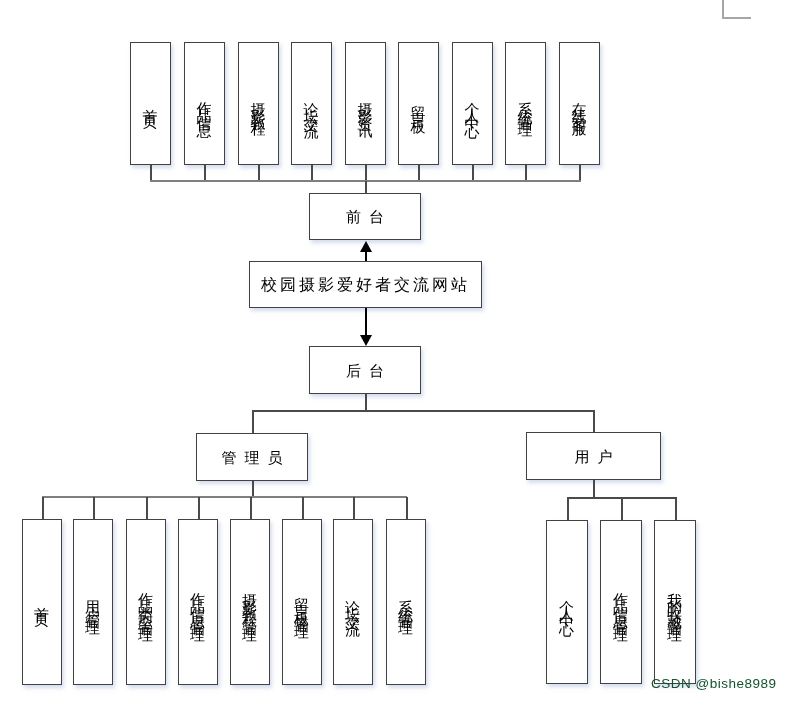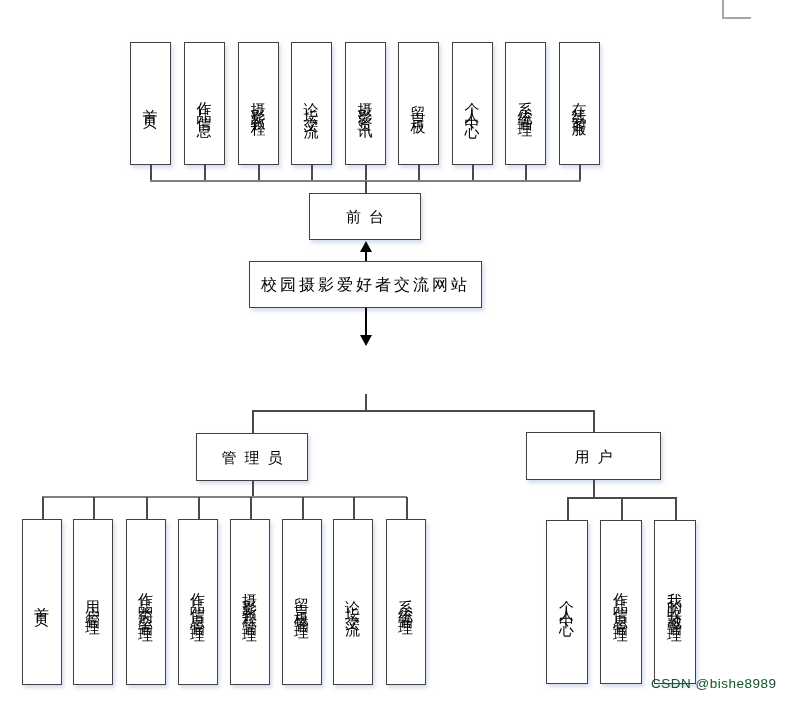--- a/index.html
+++ b/index.html
@@ -64,20 +64,21 @@
   <div class="box hlabel" style="left:309px;top:193px;width:112px;height:47px;">前台</div>
 
   <div class="arrow-head arrow-up" style="left:360px;top:241px;"></div>
   <div class="arrow-shaft" style="left:365px;top:250px;height:12px;"></div>
 
   <div class="box root-label" style="left:249px;top:261px;width:233px;height:47px;">校园摄影爱好者交流网站</div>
 
   <div class="arrow-shaft" style="left:365px;top:308px;height:28px;"></div>
   <div class="arrow-head arrow-down" style="left:360px;top:335px;"></div>
 
+  <div class="box hlabel" style="left:309px;top:346px;width:112px;height:48px;">后台</div>
 
   <div class="vline" style="left:365px;top:394px;width:2px;height:17px;"></div>
   <div class="hline" style="left:252px;top:410px;width:342px;height:1.5px;"></div>
   <div class="vline" style="left:252px;top:410px;width:1.5px;height:23px;"></div>
   <div class="vline" style="left:593px;top:410px;width:1.5px;height:22px;"></div>
 
   <div class="box hlabel" style="left:526px;top:432px;width:135px;height:48px;">用户</div>
   <div class="box hlabel" style="left:196px;top:433px;width:112px;height:48px;">管理员</div>
 
   <div class="vline" style="left:252px;top:481px;width:2px;height:16px;"></div>

